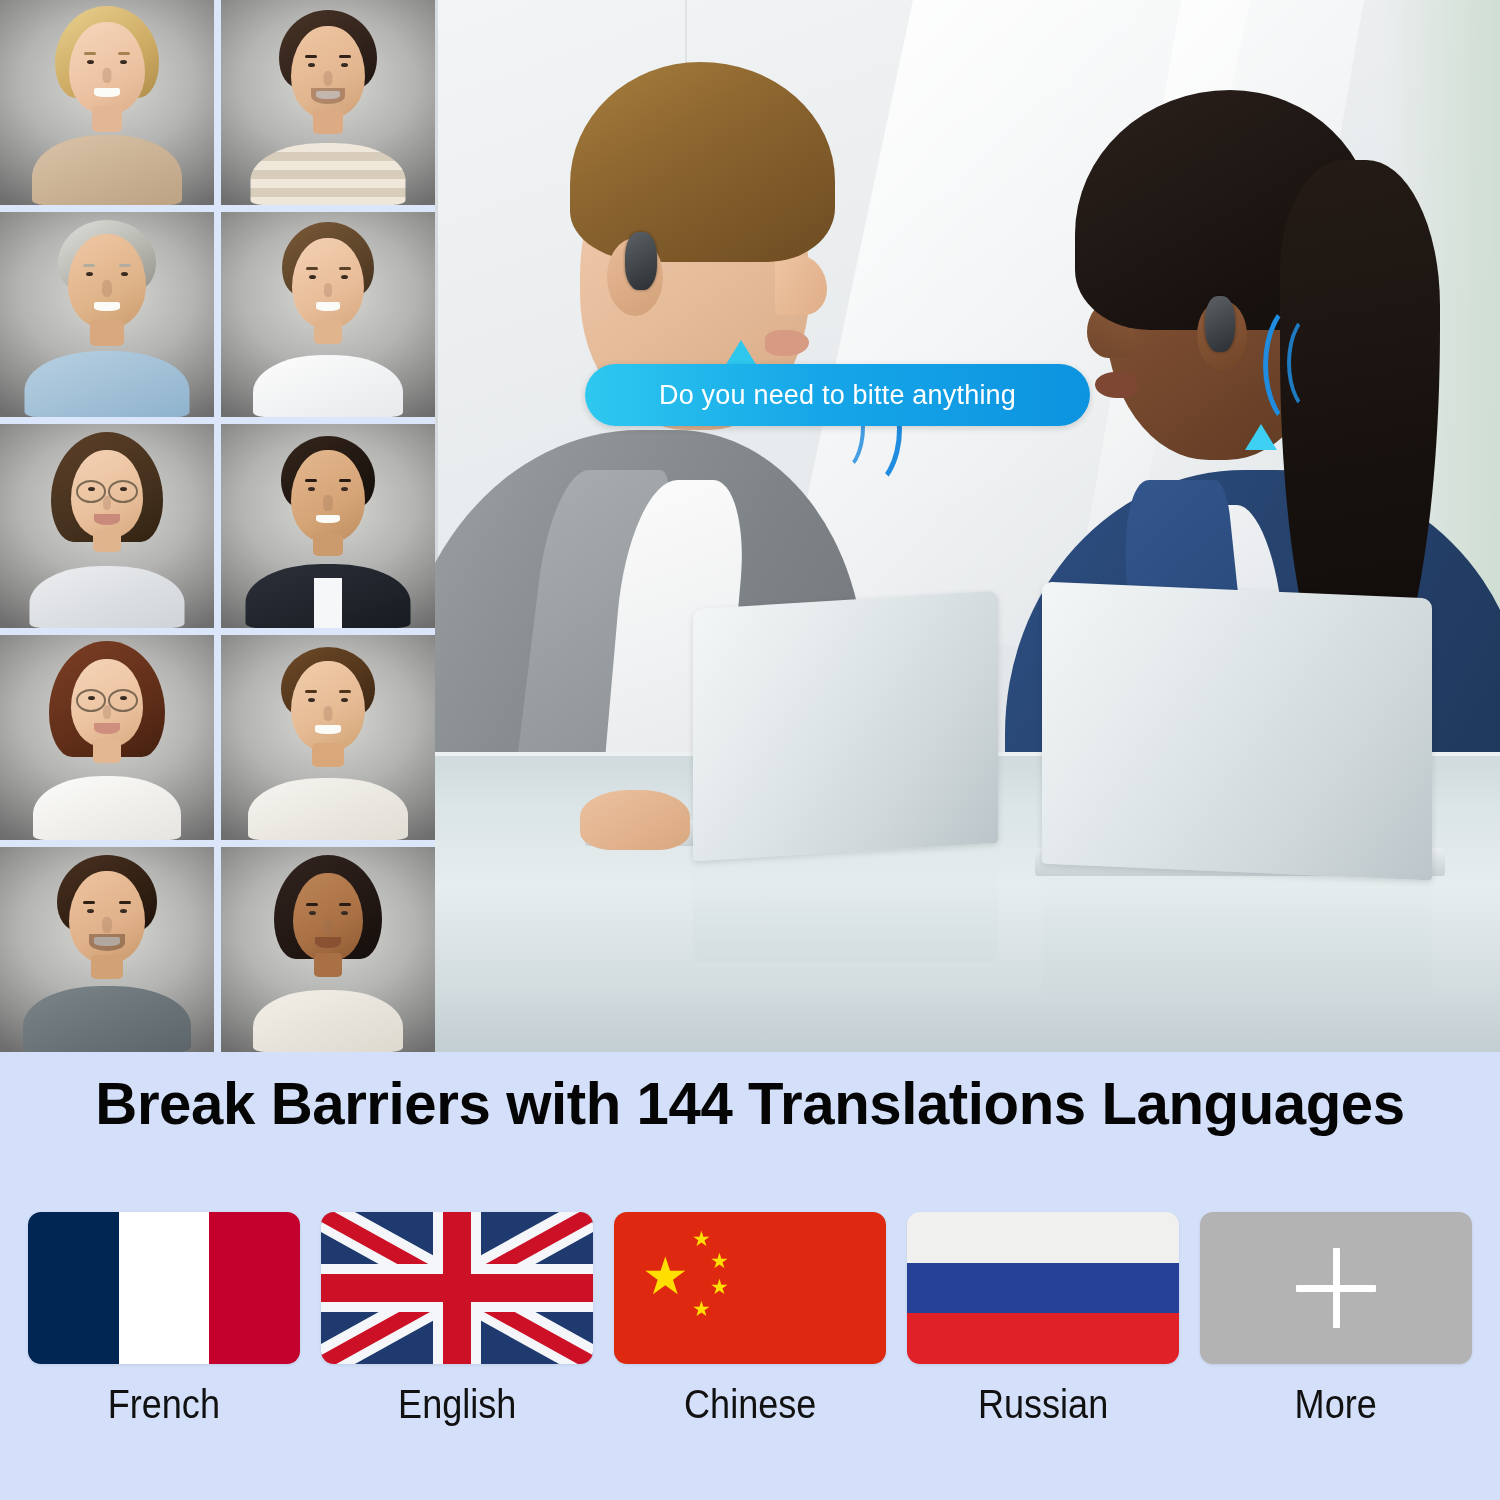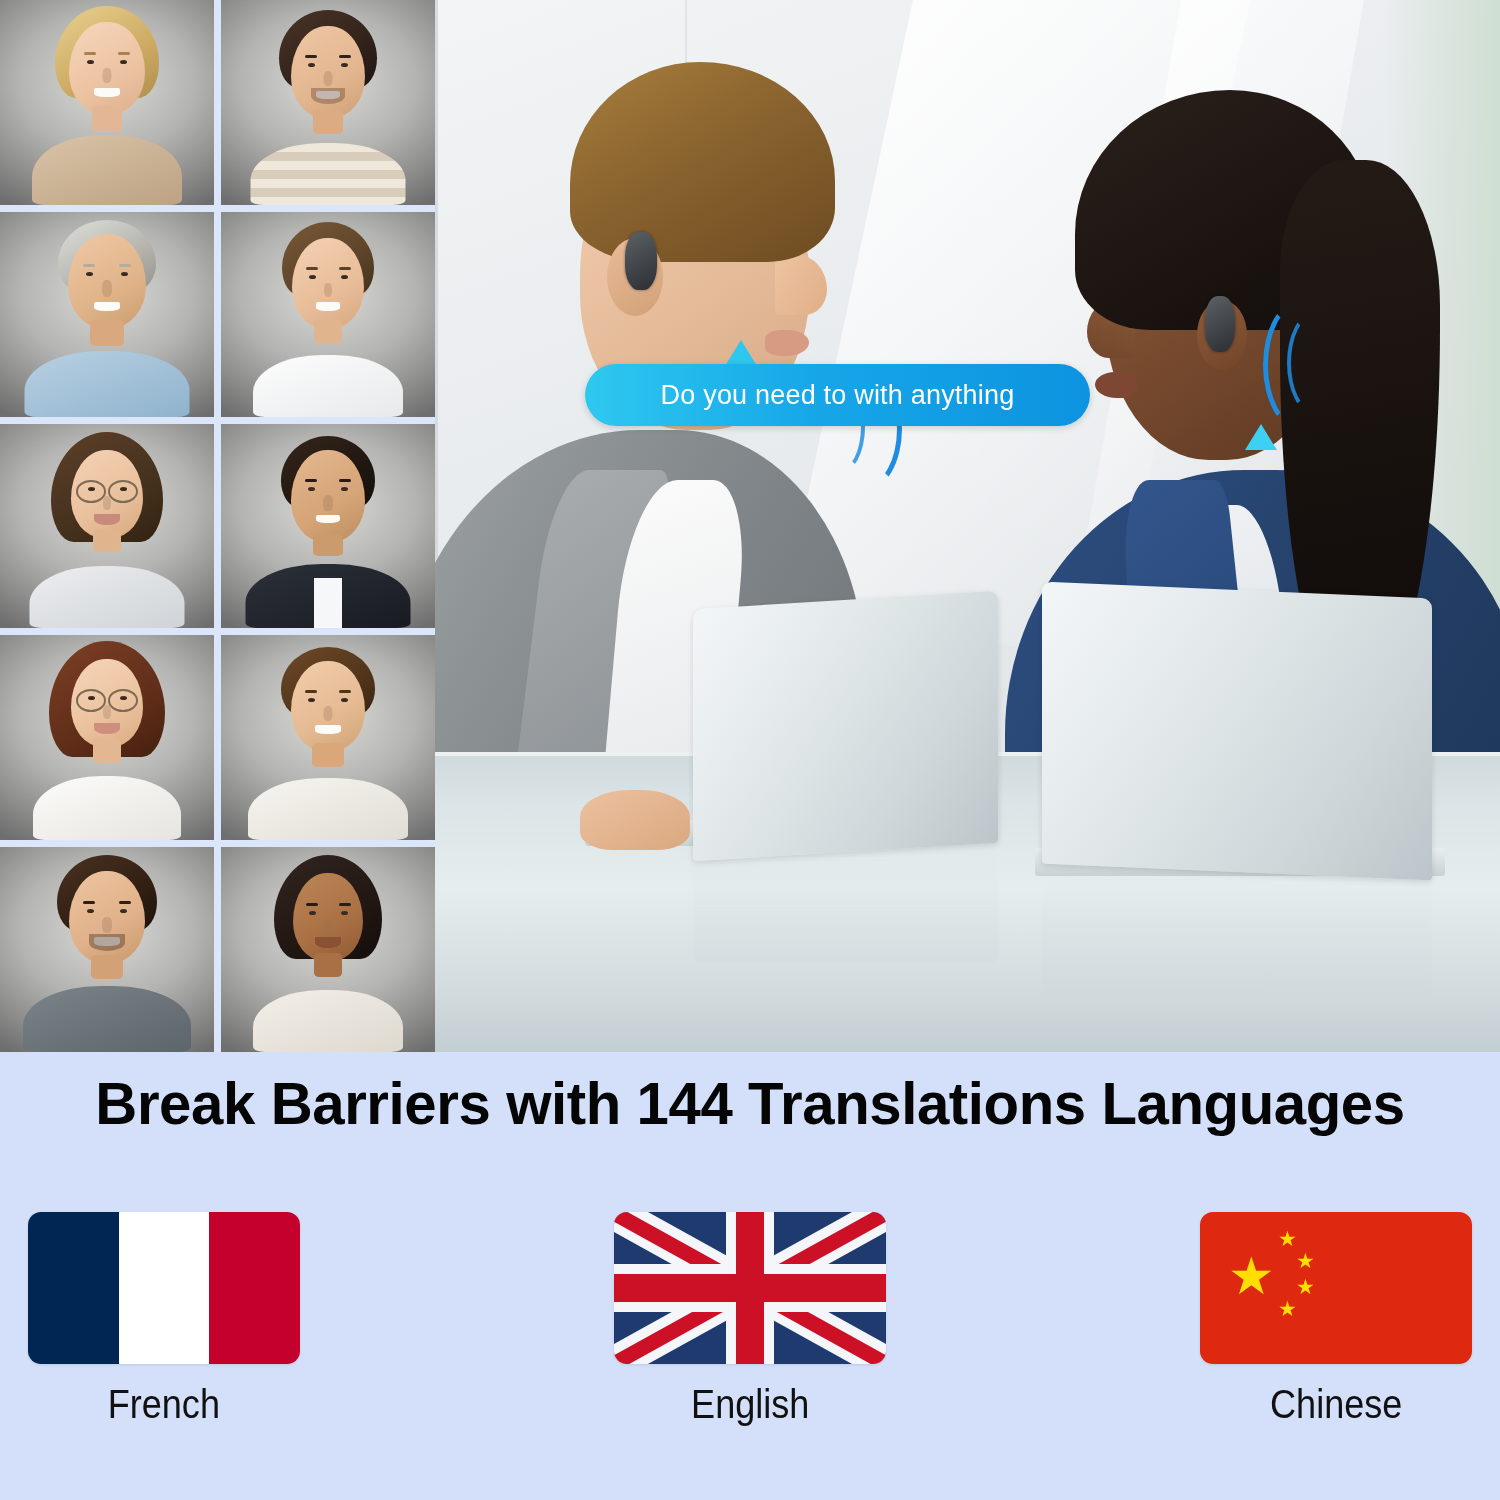--- a/index.html
+++ b/index.html
@@ -322,21 +322,21 @@
 
         <div style="position:absolute;left:145px;top:790px;width:110px;height:60px;border-radius:45% 45% 30% 30%;background:linear-gradient(150deg,#edc1a0,#d9a87f);"></div>
       </div>
       <div class="laptop">
         <div class="base" style="left:600px;top:848px;width:410px;height:28px;"></div>
         <div class="lid" style="left:607px;top:590px;width:390px;height:282px;transform:skewY(2.5deg);"></div>
         <div class="refl" style="left:607px;top:876px;width:390px;height:120px;"></div>
       </div>
 
       <div class="tail" style="left:290px;top:340px;transform:translateY(0);border-bottom-color:#2ec8ef;"></div>
-      <div class="bubble" style="left:150px;top:364px;width:505px;height:62px;">Do you need to with anything</div>
+      <div class="bubble" style="left:150px;top:364px;width:505px;height:62px;">Do you need to bitte anything</div>
 
       <div class="tail" style="left:810px;top:424px;border-bottom-color:#3ed0f2;"></div>
     </div>
   </div>
 
   <div class="panel">
 
     <div class="headline">Break Barriers with 144 Translations Languages</div>
 
     <div class="flags">
@@ -368,16 +368,31 @@
         <div class="flagtile cn">
           <div class="star" style="left:28px;top:38px;font-size:52px;">★</div>
           <div class="star" style="left:78px;top:16px;font-size:21px;">★</div>
           <div class="star" style="left:96px;top:38px;font-size:21px;">★</div>
           <div class="star" style="left:96px;top:64px;font-size:21px;">★</div>
           <div class="star" style="left:78px;top:86px;font-size:21px;">★</div>
         </div>
         <div class="flaglabel">Chinese</div>
       </div>
 
-
+      <div class="flagcol">
+        <div class="flagtile ru">
+          <span style="background:#f0f0ee;"></span>
+          <span style="background:#254296;"></span>
+          <span style="background:#e12128;"></span>
+        </div>
+        <div class="flaglabel">Russian</div>
+      </div>
+
+      <div class="flagcol">
+        <div class="flagtile more">
+          <div class="pv"></div>
+            <div class="ph"></div>
+        </div>
+        <div class="flaglabel">More</div>
+      </div>
     </div>
   </div>
 </div>
 
 </body></html>

